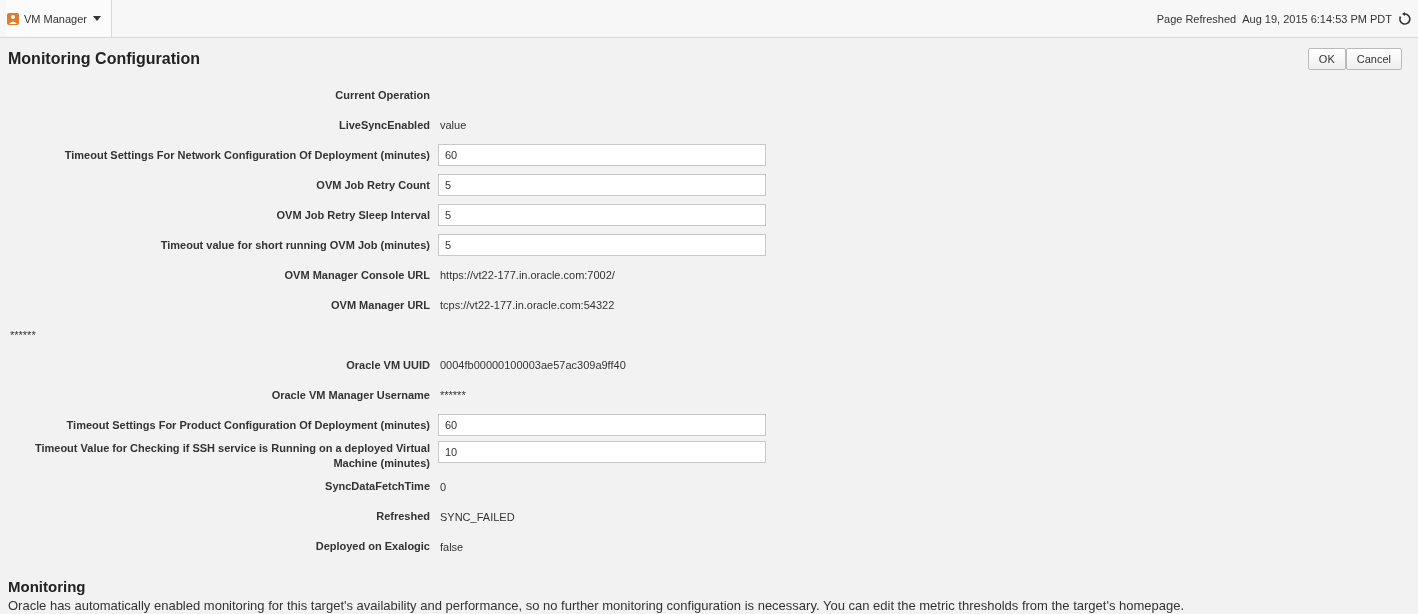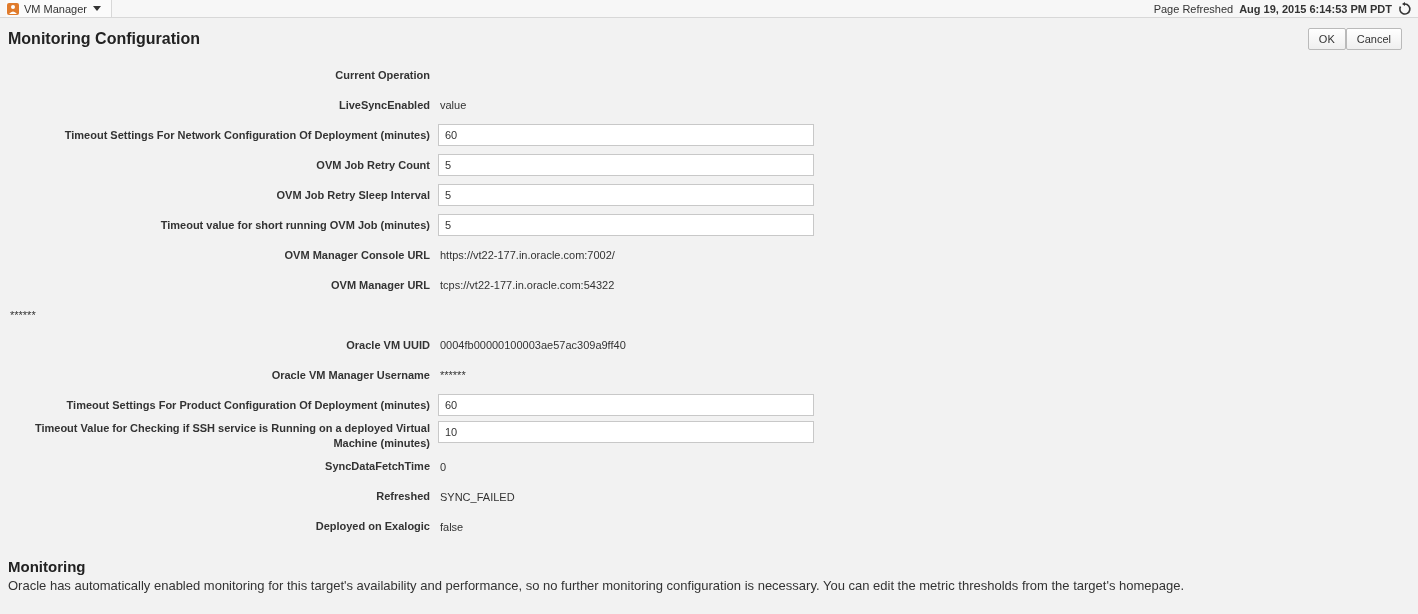--- a/index.html
+++ b/index.html
@@ -10,21 +10,21 @@
     color: #333;
     background: #f2f2f2;
     width: 1418px;
   }
   .topbar {
     display: flex;
     align-items: center;
     justify-content: space-between;
     background: #f7f7f7;
     border-bottom: 1px solid #d8d8d8;
-    height: 18px;
+    height: 38px;
     padding: 0 6px;
   }
   .topbar-left {
     display: flex;
     align-items: center;
     gap: 4px;
     border-right: 1px solid #d8d8d8;
     padding-right: 10px;
     height: 100%;
     background: #fbfbfb;
@@ -42,21 +42,21 @@
     border-top: 5px solid #333;
     margin-left: 2px;
   }
   .topbar-right {
     display: flex;
     align-items: center;
     gap: 6px;
     font-size: 11px;
     color: #333;
   }
-  .topbar-right .ts { font-weight: bold; }
+  .topbar-right .ts { font-weight: normal; }
   .refresh-icon svg { display: block; cursor: pointer; }
 
   .header-row {
     display: flex;
     align-items: center;
     justify-content: space-between;
     padding: 10px 16px 6px 8px;
   }
   h1.page-title {
     margin: 0;
@@ -96,21 +96,21 @@
   }
   .form-value {
     flex: 0 0 auto;
   }
   .ro {
     font-size: 11px;
     color: #333;
     padding: 4px 2px;
   }
   input.txt {
-    width: 376px;
+    width: 328px;
     height: 22px;
     border: 1px solid #c8c8c8;
     background: #fff;
     font-size: 11px;
     color: #333;
     padding: 2px 6px;
   }
 
   h2.section-title {
     margin: 8px 8px 2px 8px;

